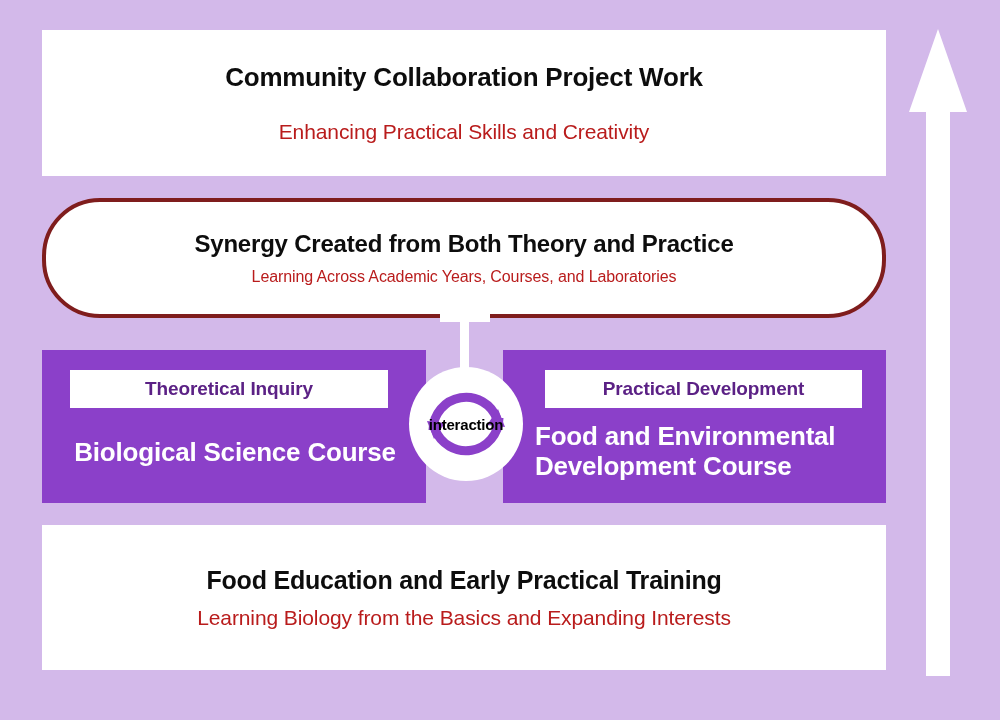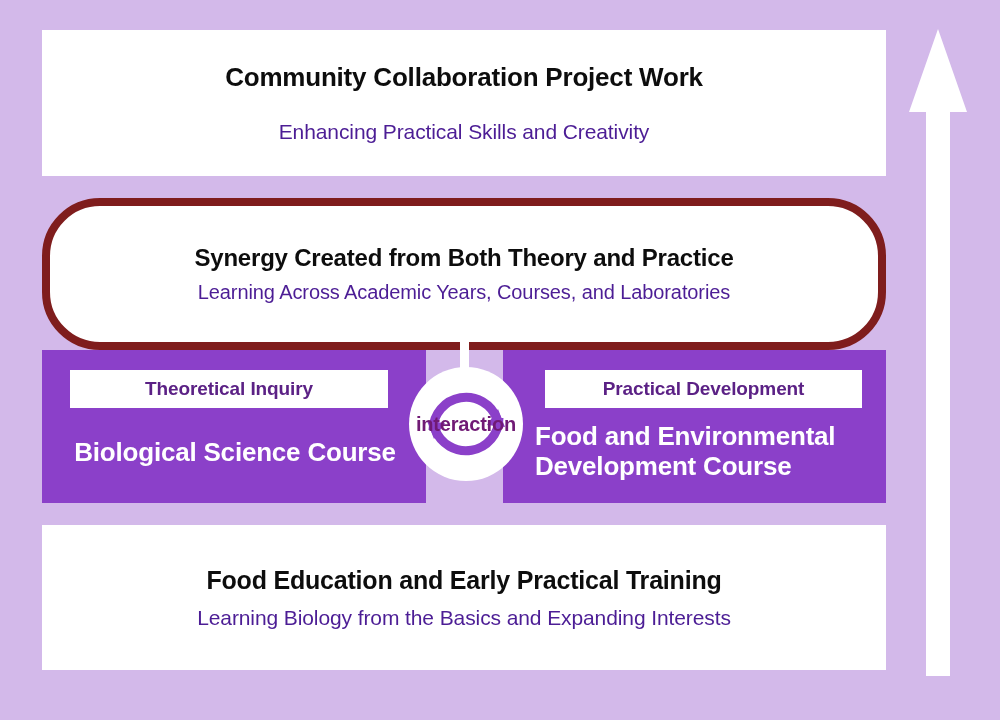--- a/index.html
+++ b/index.html
@@ -29,21 +29,21 @@
   }
 
   .panel-title {
     font-weight: bold;
     color: #0d0d0d;
     text-align: center;
     line-height: 1.2;
     letter-spacing: -0.2px;
   }
   .panel-sub {
-    color: #4c1d95;
+    color: #b91c1c;
     text-align: center;
     line-height: 1.2;
     letter-spacing: -0.1px;
   }
 
   
   #top-panel {
     left: 42px;
     top: 30px;
     width: 844px;
@@ -55,31 +55,31 @@
     gap: 16px;
   }
   #top-panel .panel-title { font-size: 26px; }
   #top-panel .panel-sub   { font-size: 21px; margin-top: 10px; }
 
   
   #synergy-panel {
     left: 42px;
     top: 198px;
     width: 844px;
-    height: 152px;
-    border: 8px solid #7f1d1d;
+    height: 120px;
+    border: 4px solid #7f1d1d;
     border-radius: 58px;
     display: flex;
     flex-direction: column;
     align-items: center;
     justify-content: center;
     z-index: 4;
   }
   #synergy-panel .panel-title { font-size: 24px; }
-  #synergy-panel .panel-sub   { font-size: 20px; margin-top: 8px; }
+  #synergy-panel .panel-sub   { font-size: 16px; margin-top: 8px; }
 
   
   .connector {
     position: absolute;
     background: #ffffff;
     z-index: 6;
   }
   #connector-stem {
     left: 460px;
     top: 300px;
@@ -149,23 +149,23 @@
   }
   #interaction-label {
     position: absolute;
     left: 0;
     top: 0;
     width: 114px;
     height: 114px;
     display: flex;
     align-items: center;
     justify-content: center;
-    font-size: 20px;
-    font-weight: bold;
-    color: #701a75;
+    font-size: 15px;
+    font-weight: bold;
+    color: #000000;
     letter-spacing: -0.2px;
   }
 
   
   #bottom-panel {
     left: 42px;
     top: 525px;
     width: 844px;
     height: 145px;
     display: flex;

